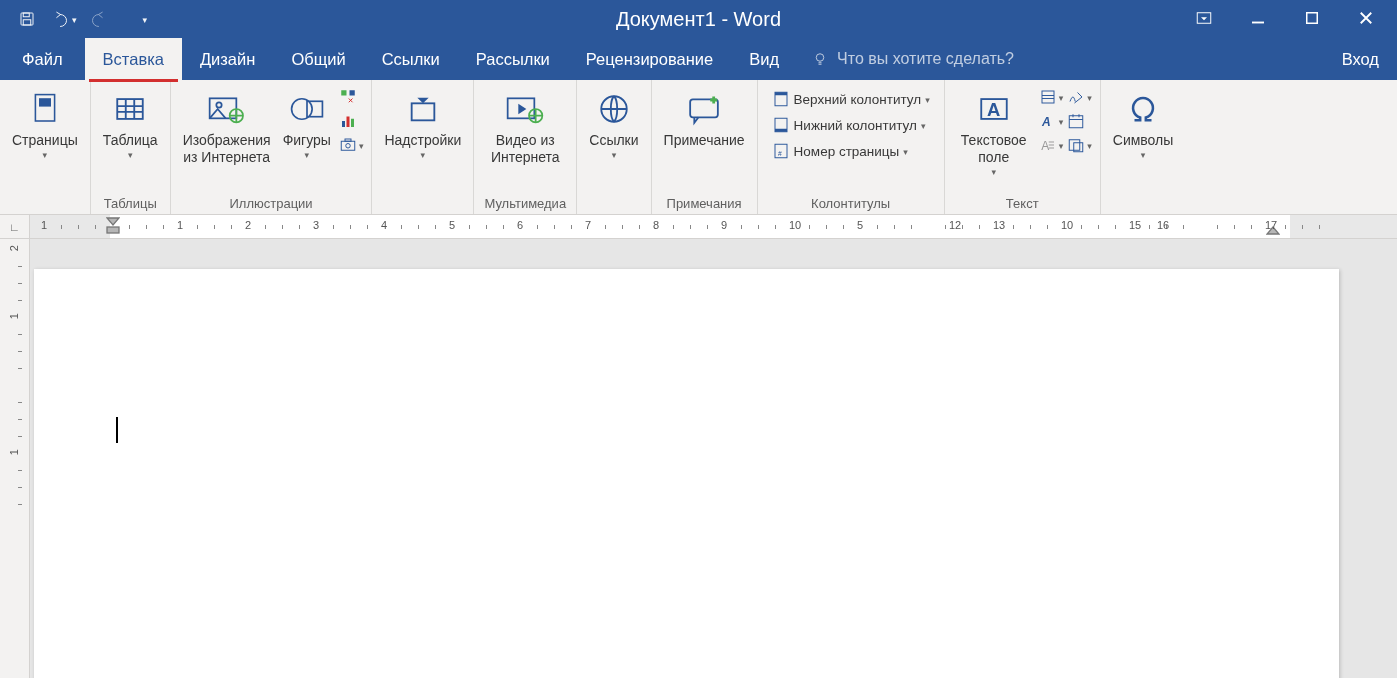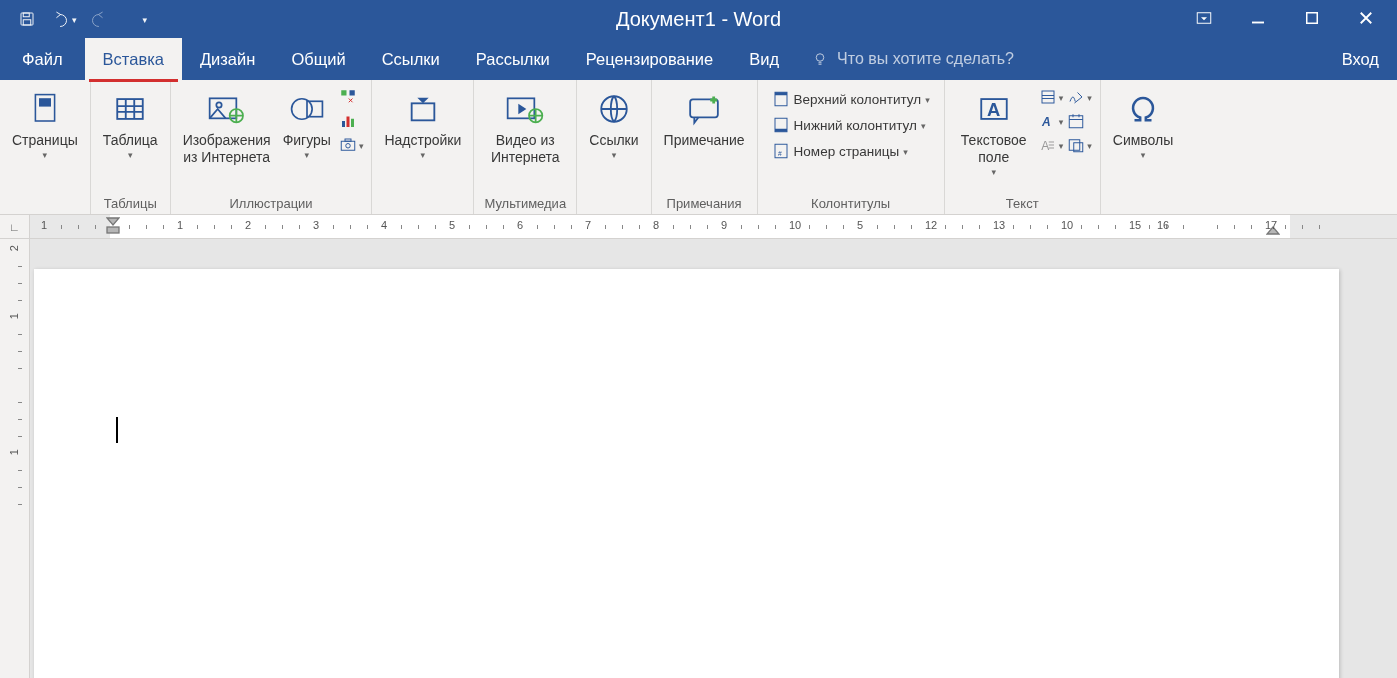--- a/index.html
+++ b/index.html
@@ -430,21 +430,21 @@
       <span class="minor" style="left: 728px;"></span>
       <span class="minor" style="left: 745px;"></span>
       <span class="tick" style="left: 759px;">10</span>
       <span class="minor" style="left: 779px;"></span>
       <span class="minor" style="left: 796px;"></span>
       <span class="minor" style="left: 813px;"></span>
       <span class="tick" style="left: 827px;">5</span>
       <span class="minor" style="left: 847px;"></span>
       <span class="minor" style="left: 864px;"></span>
       <span class="minor" style="left: 881px;"></span>
-      <span class="tick" style="left: 895px;">12</span>
+      <span class="tick" style="left: 919px;">12</span>
       <span class="minor" style="left: 915px;"></span>
       <span class="minor" style="left: 932px;"></span>
       <span class="minor" style="left: 949px;"></span>
       <span class="tick" style="left: 963px;">13</span>
       <span class="minor" style="left: 983px;"></span>
       <span class="minor" style="left: 1000px;"></span>
       <span class="minor" style="left: 1017px;"></span>
       <span class="tick" style="left: 1031px;">10</span>
       <span class="minor" style="left: 1051px;"></span>
       <span class="minor" style="left: 1068px;"></span>

